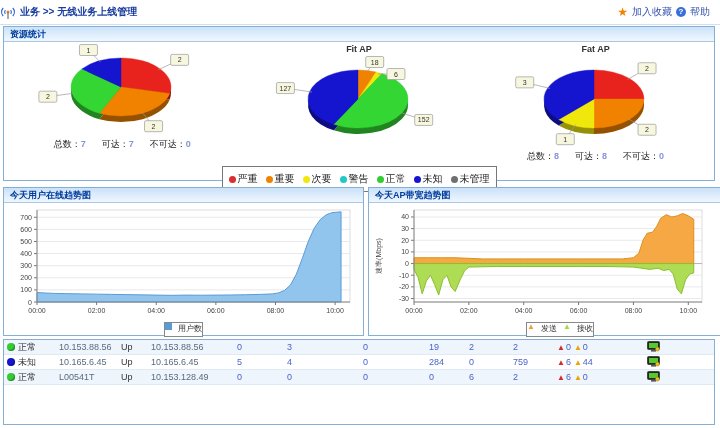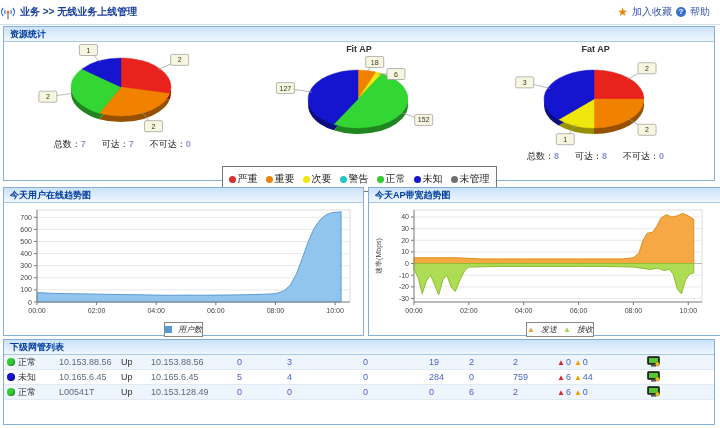--- a/index.html
+++ b/index.html
@@ -28,22 +28,22 @@
   .pie-stats i{font-style:normal;font-weight:bold;color:#8893dd;}
   .sev-legend{display:flex;justify-content:center;margin-top:3px;}
   .sev-box{display:flex;align-items:center;gap:8px;border:1px solid #777;background:#fff;
     padding:5px 6px;font-size:10px;color:#222;}
   .sev-item{display:flex;align-items:center;gap:2px;}
   .dot{display:inline-block;width:7px;height:7px;border-radius:50%;}
   
   .chart-panel-left{left:3px;top:187px;width:361px;height:149px;}
   .chart-panel-right{left:368px;top:187px;width:384px;height:149px;}
   .chart-body{padding:1px 3px;}
-  .chart-legend{margin:0 auto;width:max-content;display:flex;align-items:center;gap:6px;
-    border:1px solid #888;background:#fff;padding:0 0;height:13px;font-size:8px;color:#333;font-style:italic;}
+  .chart-legend{margin:0 auto;width:max-content;display:flex;align-items:flex-start;gap:6px;
+    border:1px solid #888;background:#fff;padding:0 0;height:13px;font-size:8px;color:#333;}
   .sq{display:inline-block;width:7px;height:7px;}
   .tri{font-size:8px;line-height:1;}
   
   .table-panel{left:3px;top:339px;width:712px;height:86px;}
   table{border-collapse:collapse;table-layout:fixed;width:710px;}
   th{background:#2e84c6;color:#fff;font-size:8px;font-weight:bold;text-align:left;
     padding:1px 3px;border-right:1px solid #cfe0ef;border-bottom:1px solid #cfe0ef;line-height:1.15;}
   td{font-size:9px;color:#333;padding:0 3px;height:14px;border-bottom:1px solid #dfeaf4;
     white-space:nowrap;overflow:hidden;}
   tr.odd td{background:#eef5fc;}
@@ -307,21 +307,20 @@
       <div class="chart-legend">
         <span class="tri" style="color: rgb(232, 163, 60);">▲</span>
         <span>发送</span>
         <span class="tri" style="color: rgb(166, 215, 74);">▲</span>
         <span>接收</span>
       </div>
     </div>
   </div>
 
   <div class="panel table-panel">
-    <div class="panel-hd">下级网管列表</div>
     <table>
       <colgroup>
         <col style="width:52px">
           <col style="width:62px">
           <col style="width:30px">
           <col style="width:86px">
         <col style="width:50px">
           <col style="width:76px">
           <col style="width:66px">
           <col style="width:40px">

